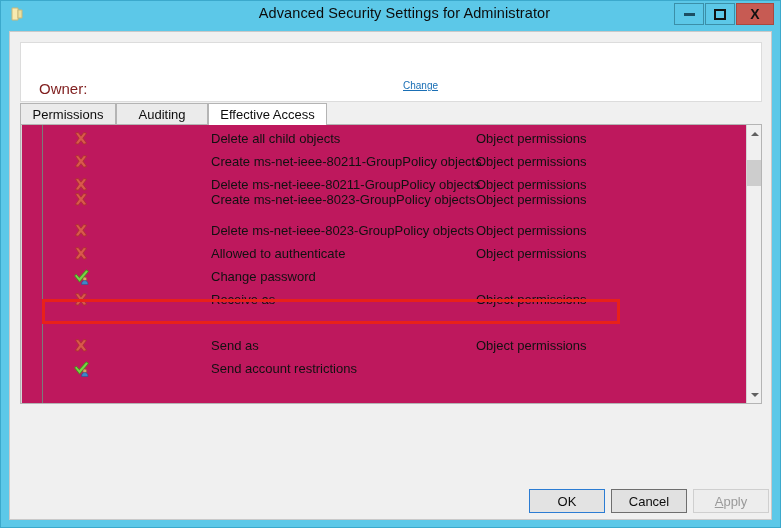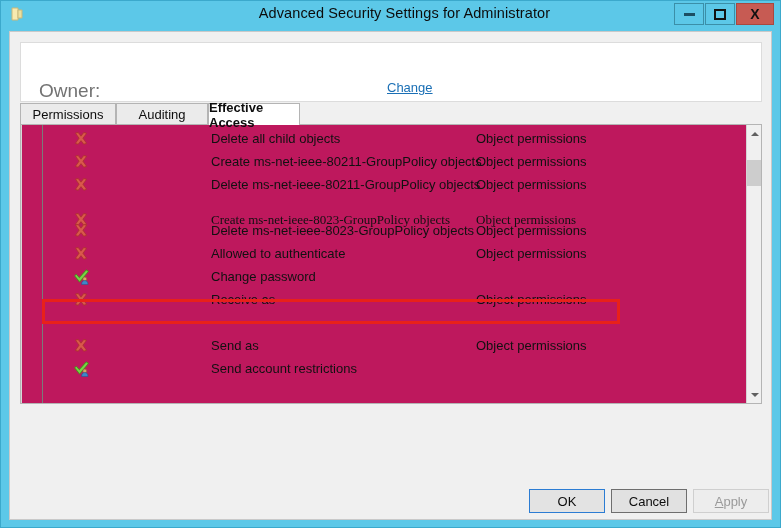--- a/index.html
+++ b/index.html
@@ -70,29 +70,29 @@
   
   #owner-panel {
     position: absolute;
     left: 10px; top: 10px;
     width: 742px; height: 60px;
     background: #ffffff;
     border: 1px solid #dcdcdc;
   }
   #owner-label {
     position: absolute; left: 18px; top: 37px;
-    font-size: 19px; color: #737373;
+    font-size: 15px; color: #7f1d1d;
   }
   #owner-value {
     position: absolute; left: 108px; top: 37px;
     font-size: 13.5px; color: #111;
   }
   #owner-change {
-    position: absolute; left: 366px; top: 37px;
-    font-size: 13px; color: #1a6fb5;
+    position: absolute; left: 382px; top: 37px;
+    font-size: 10px; color: #1a6fb5;
     text-decoration: underline;
     cursor: pointer;
   }
 
   
   #tabstrip {
     position: absolute;
     left: 10px; top: 71px;
     width: 742px; height: 21px;
   }
@@ -107,21 +107,21 @@
     cursor: default;
   }
   .tab.active {
     background: #ffffff;
     border-color: #b4b4b4;
     z-index: 3;
     height: 22px;
   }
   #tab-0 { left: 0px;   width: 96px; }
   #tab-1 { left: 96px;  width: 92px; }
-  #tab-2 { left: 188px; width: 92px; font-weight: bold; }
+  #tab-2 { left: 188px; width: 119px; }
 
   
   #listbox {
     position: absolute;
     left: 10px; top: 92px;
     width: 742px; height: 280px;
     background: #be185d;
     border: 1px solid #b4b4b4;
     overflow: hidden;
   }
@@ -284,21 +284,21 @@
             <div class="cell-access">Object permissions</div>
           </div>
           <div class="row" style="top: 49px;">
             <div class="cell-icon"><svg width="16" height="15" viewBox="0 0 16 15">
                 <path d="M2.5 2 L5.2 1.4 L8 5 L10.8 1.4 L13.6 2.2 L10 7.2 L13.6 12.4 L10.8 13.3 L8 9.6 L5.2 13.3 L2.4 12.5 L6 7.2 Z" fill="#cf4639" stroke="#a9372c" stroke-width="0.7" stroke-linejoin="round"></path>
                 <path d="M3.2 2.6 L5.1 2.2 L8 5.9 L10.9 2.2 L12.8 2.8 L9.2 7.2 L12.8 11.8 L10.9 12.5 L8 8.9 L5.1 12.5 L3.2 11.9 L6.8 7.2 Z" fill="#e06a5c" opacity="0.55"></path>
               </svg></div>
             <div class="cell-perm">Delete ms-net-ieee-80211-GroupPolicy objects</div>
             <div class="cell-access">Object permissions</div>
           </div>
-          <div class="row" style="top: 84px; font-family: Liberation Serif, serif;">
+          <div class="row" style="top: 64px;">
             <div class="cell-icon"><svg width="16" height="15" viewBox="0 0 16 15">
                 <path d="M2.5 2 L5.2 1.4 L8 5 L10.8 1.4 L13.6 2.2 L10 7.2 L13.6 12.4 L10.8 13.3 L8 9.6 L5.2 13.3 L2.4 12.5 L6 7.2 Z" fill="#cf4639" stroke="#a9372c" stroke-width="0.7" stroke-linejoin="round"></path>
                 <path d="M3.2 2.6 L5.1 2.2 L8 5.9 L10.9 2.2 L12.8 2.8 L9.2 7.2 L12.8 11.8 L10.9 12.5 L8 8.9 L5.1 12.5 L3.2 11.9 L6.8 7.2 Z" fill="#e06a5c" opacity="0.55"></path>
               </svg></div>
             <div class="cell-perm">Create ms-net-ieee-8023-GroupPolicy objects</div>
             <div class="cell-access">Object permissions</div>
           </div>
           <div class="row" style="top: 95px;">
             <div class="cell-icon"><svg width="16" height="15" viewBox="0 0 16 15">
                 <path d="M2.5 2 L5.2 1.4 L8 5 L10.8 1.4 L13.6 2.2 L10 7.2 L13.6 12.4 L10.8 13.3 L8 9.6 L5.2 13.3 L2.4 12.5 L6 7.2 Z" fill="#cf4639" stroke="#a9372c" stroke-width="0.7" stroke-linejoin="round"></path>

